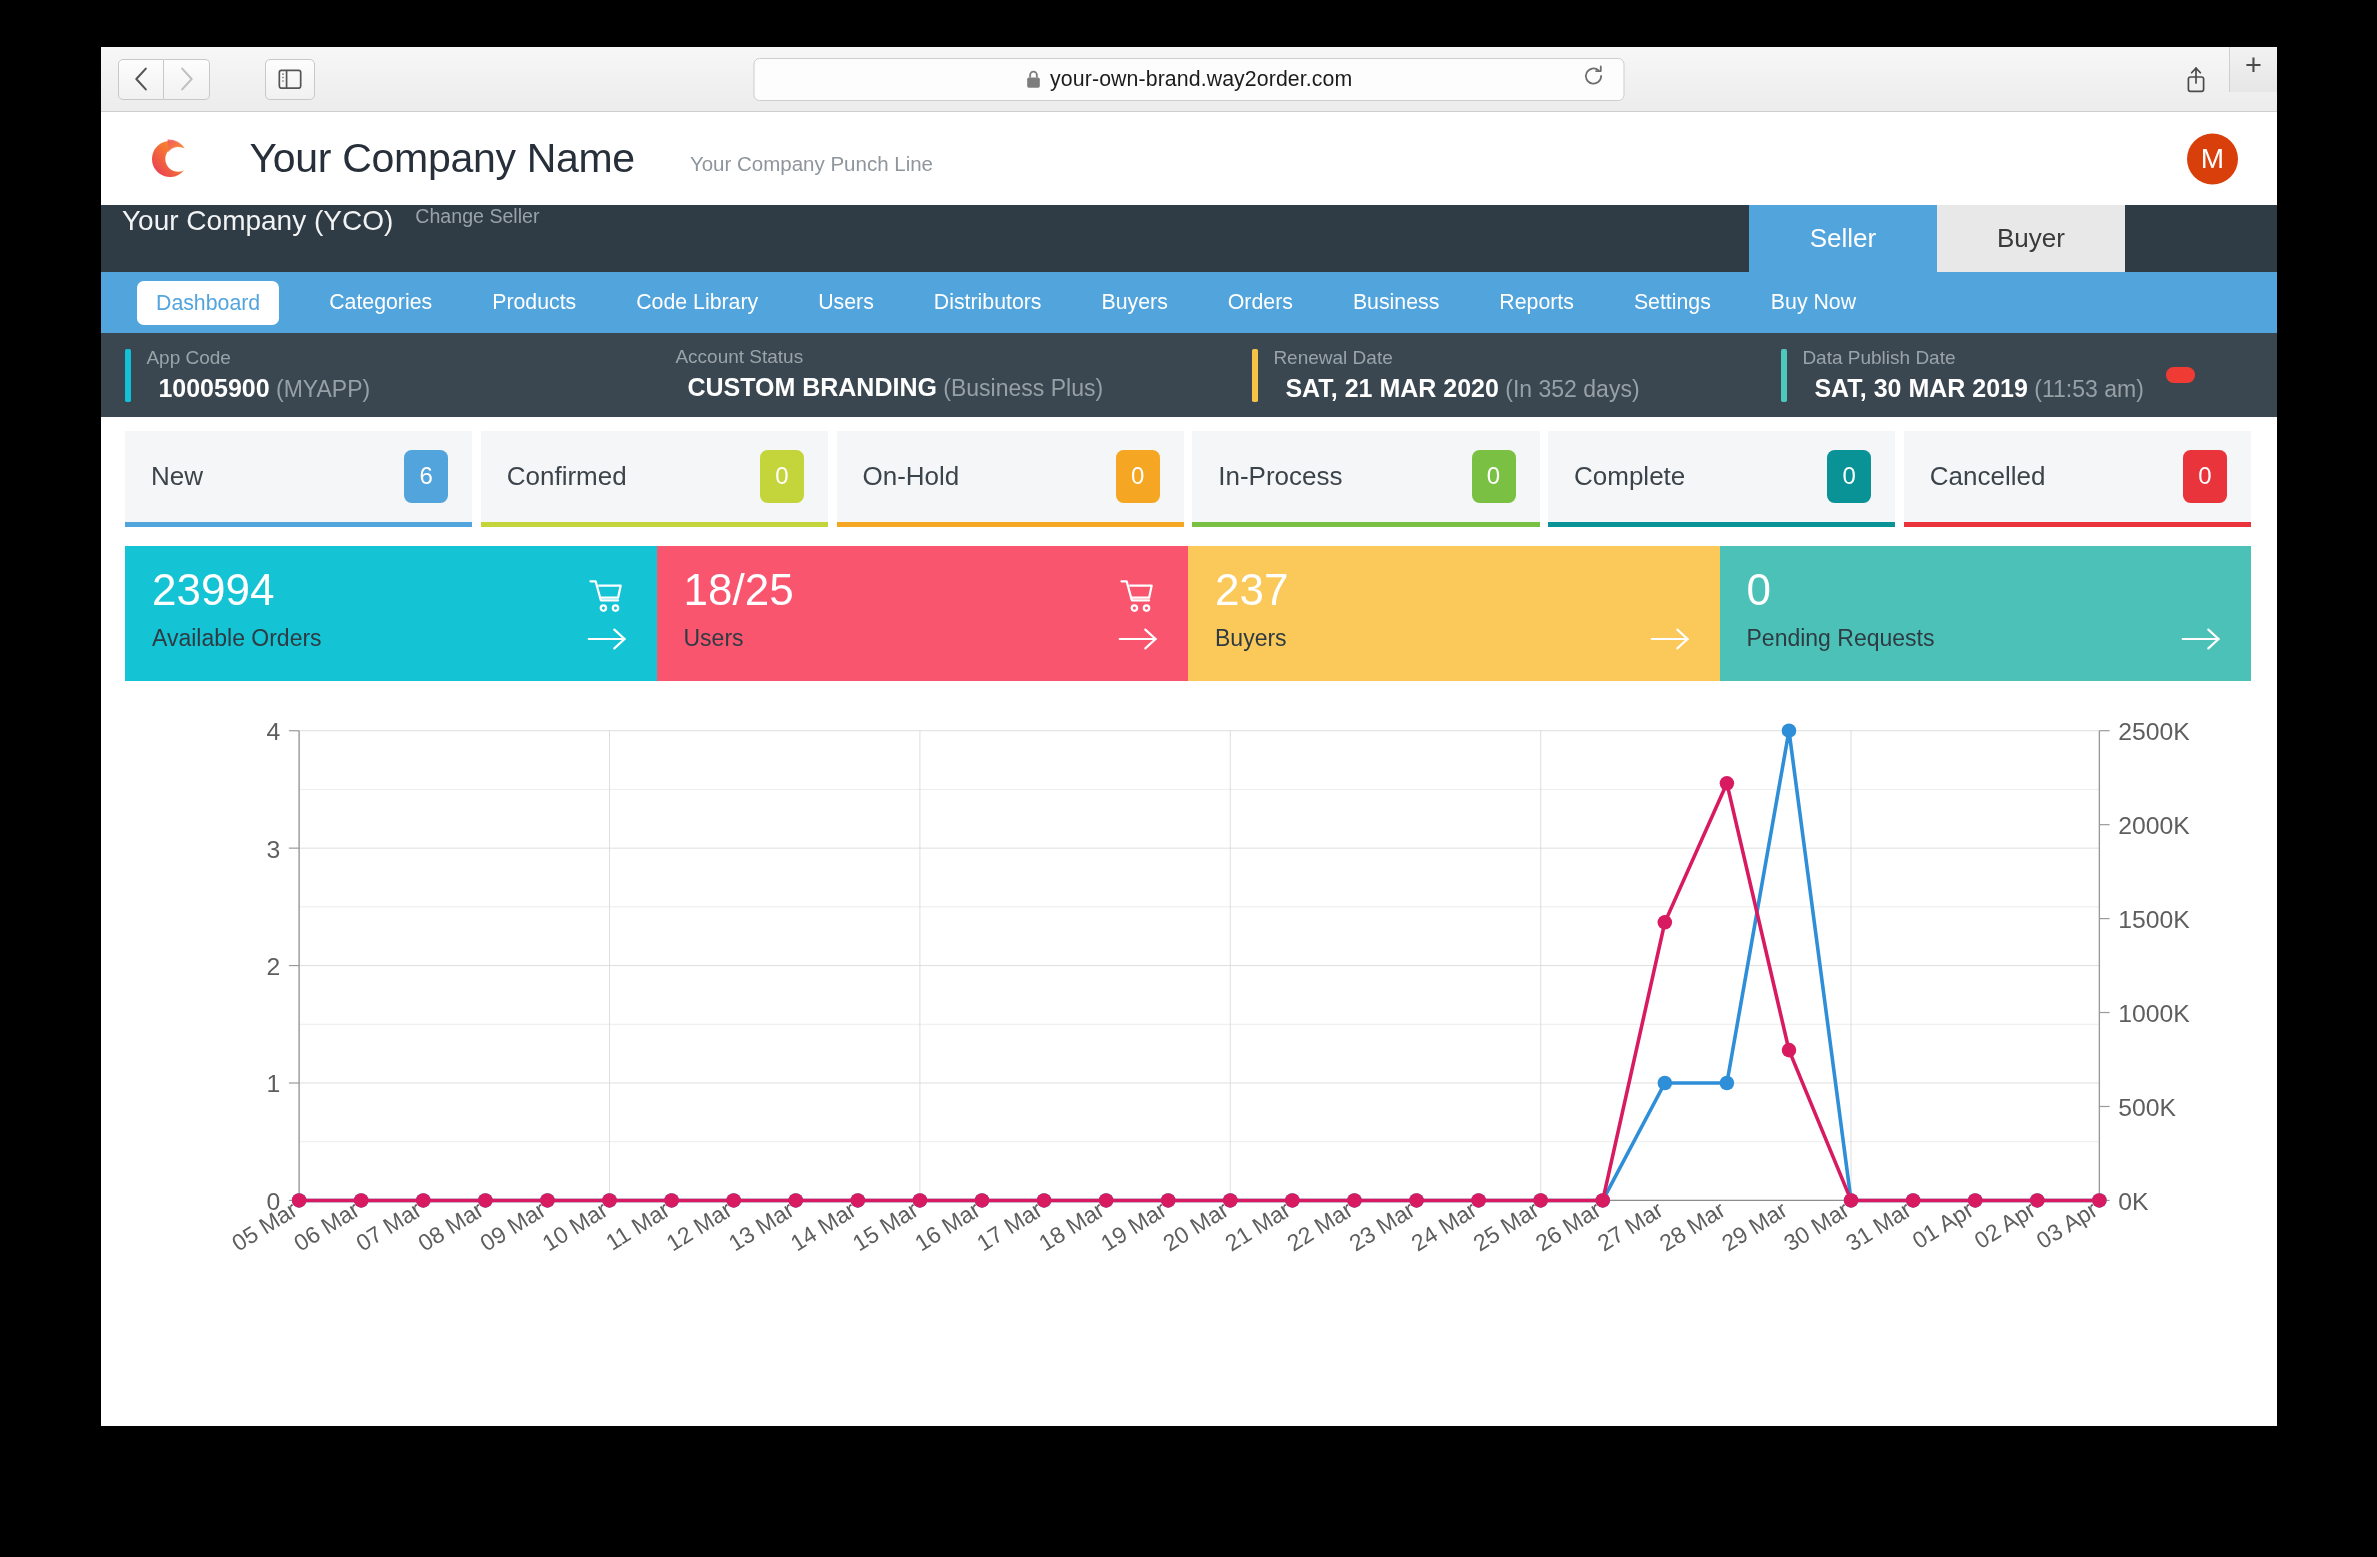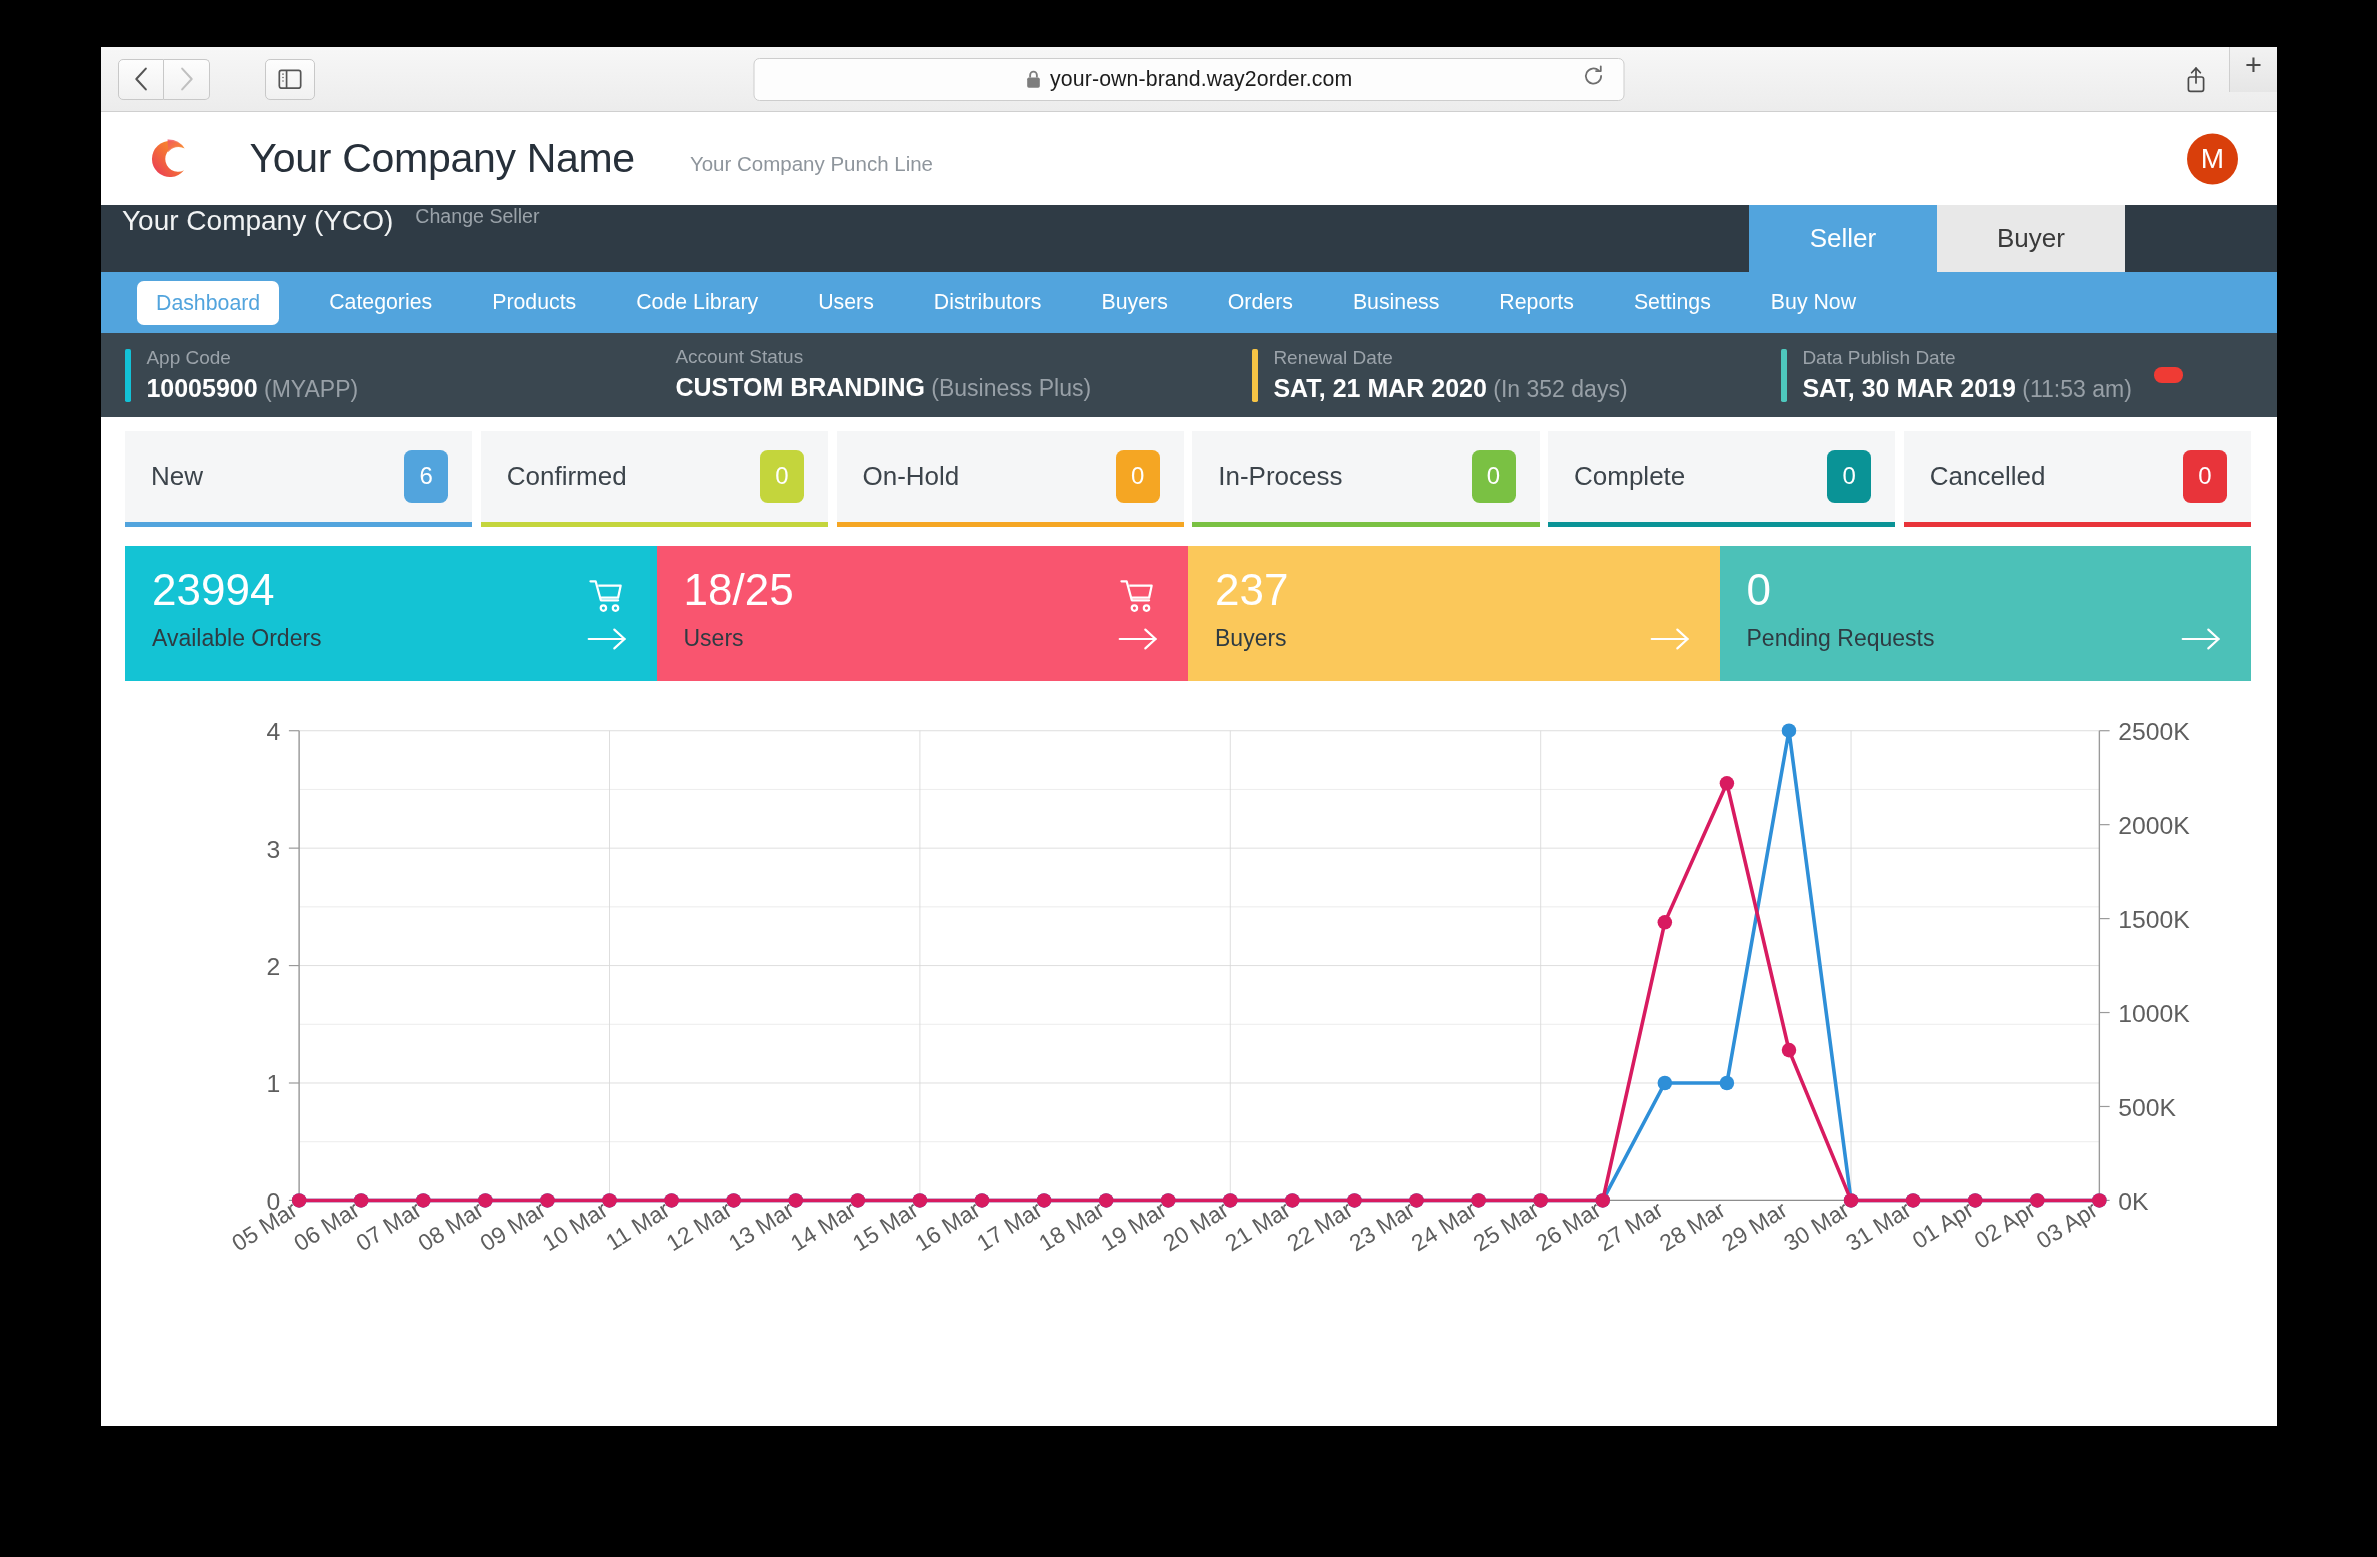--- a/index.html
+++ b/index.html
@@ -137,21 +137,21 @@
   
   .info-strip {
     height: 84px; background: #3a4750;
     display: flex; align-items: center;
     padding-left: 24px;
   }
   .info-cell { display: flex; align-items: stretch; }
   .info-accent { width: 6px; border-radius: 1.7px; margin-right: 15.4px; }
   .info-text { display: flex; flex-direction: column; justify-content: center; }
   .info-label { font-size: 19px; color: #9ba3aa; margin-bottom: 4.3px; }
-  .info-value { font-size: 25px; color: #ffffff; font-weight: 700; }
+  .info-value { font-size: 25px; color: #ffffff; font-weight: 700; margin-left: 12px; }
   .info-value .muted { color: #98a0a7; font-weight: 400; font-size: 23px; }
   .pub-dot {
     width: 29px; height: 15.4px; border-radius: 7.7px;
     background: #ef3b34; margin-left: 22px; align-self: center;
   }
 
   
   .status-row {
     display: flex; gap: 8.5px;
     padding: 13.7px 26px 0 24px;

